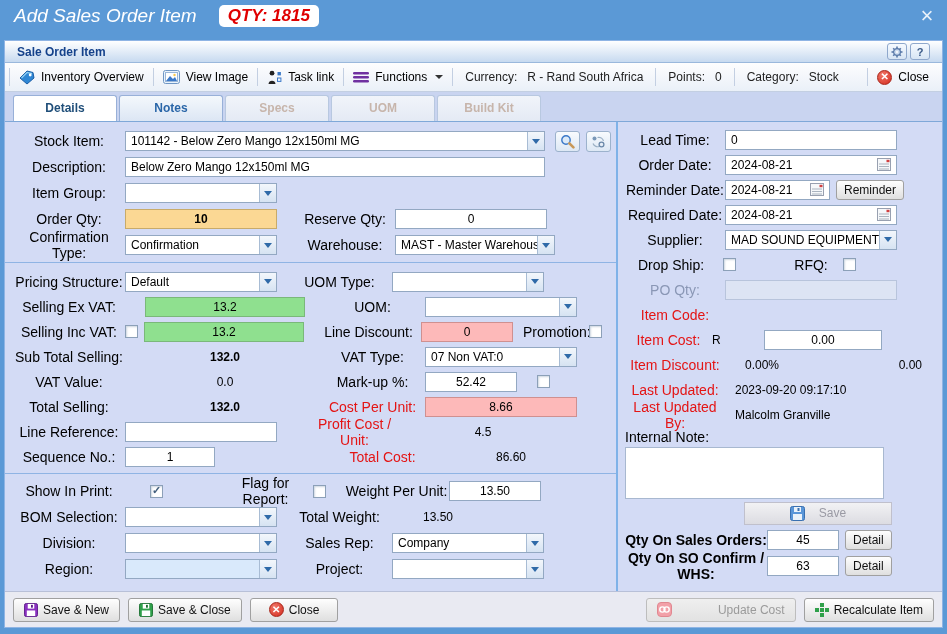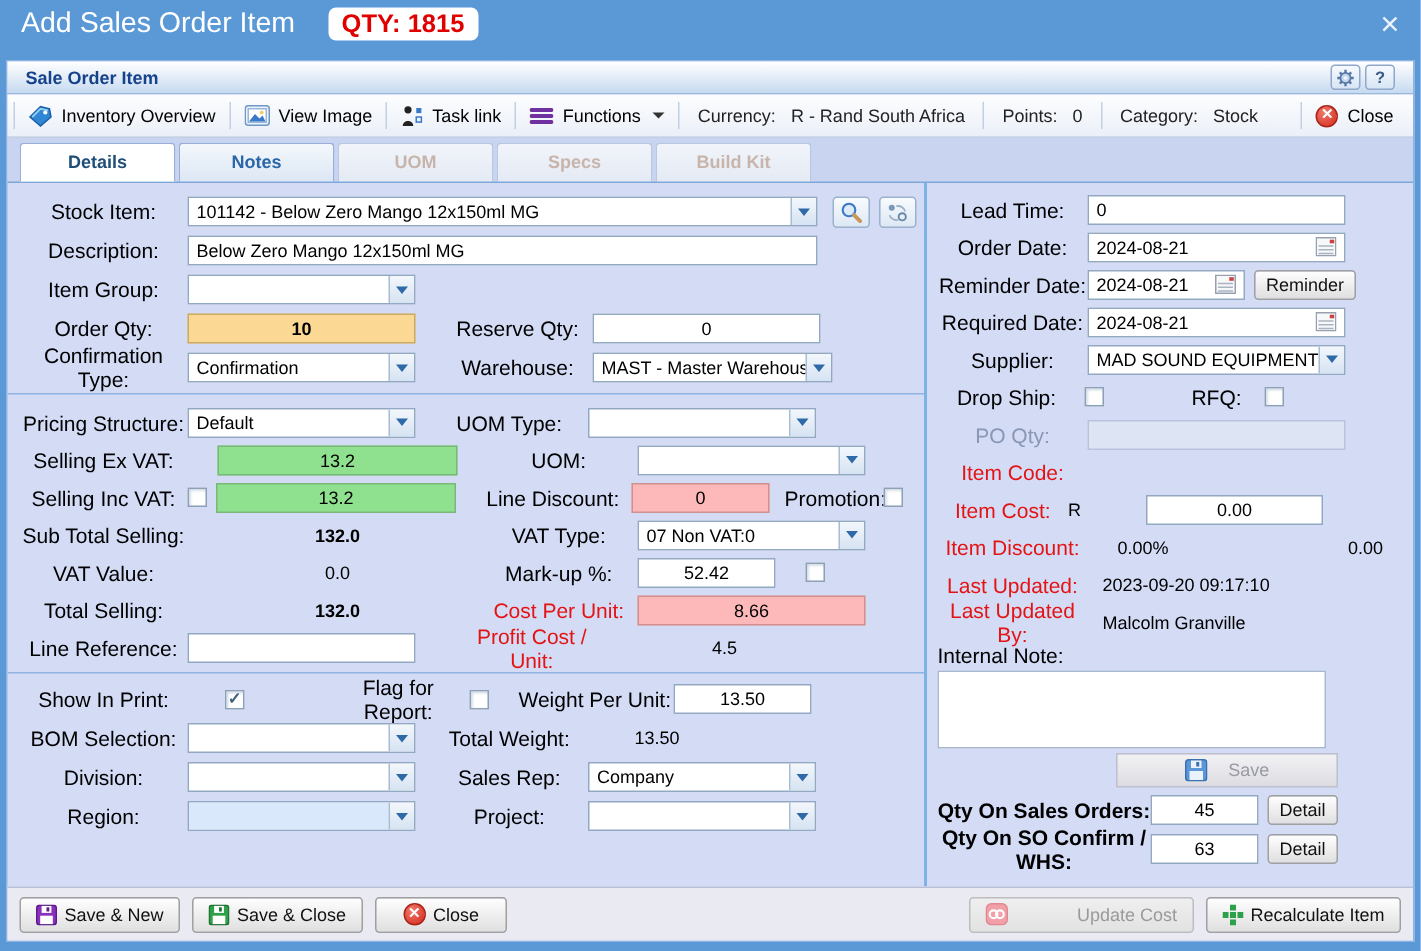--- a/index.html
+++ b/index.html
@@ -6,21 +6,21 @@
   html,body { width: 947px; height: 634px; }
   body {
     font-family: "Liberation Sans", sans-serif;
     background: #5b99d6;
     position: relative;
     overflow: hidden;
     font-size: 12px;
     color: #000;
   }
   
-  .titlebar { height: 32px; display: flex; align-items: center; padding: 5px 14px; }
+  .titlebar { height: 32px; display: flex; align-items: center; padding: 5px 14px; font-style: italic; }
   .title { color: #fff; font-size: 19px; }
   .qty-badge { margin-left: 22px; background: #fff; color: #e00000; font-weight: bold;
     font-size: 17px; padding: 1px 9px; border-radius: 5px; }
   .title-close { margin-left: auto; color: #eaf2fa; font-size: 22px; line-height: 20px; cursor: pointer; }
   
   .inner { position: absolute; left: 4px; right: 4px; top: 40px; bottom: 6px;
     background: #d3dbf5; display: flex; flex-direction: column; border: 1px solid #8fb4e4; }
   
   .phead { height: 22px; background: linear-gradient(#ffffff, #c7daf0);
     border-bottom: 1px solid #9ab8dc; display: flex; align-items: center; padding: 0 12px; }
@@ -219,22 +219,22 @@
     <div class="tb-sep"></div>
     <div class="tb-item">
       <span class="close-circle">✕</span>
       <span>Close</span>
     </div>
   </div>
 
   <div class="tabstrip">
     <div class="tab active">Details</div>
     <div class="tab">Notes</div>
+    <div class="tab disabled">Specs</div>
     <div class="tab disabled">UOM</div>
-    <div class="tab disabled">Specs</div>
     <div class="tab disabled">Build Kit</div>
   </div>
 
   <div class="bodyarea">
 
     <div class="left-panel">
 
       <div class="section">
         <div class="row">
           <span class="lbl w112">Stock Item:</span>
@@ -339,20 +339,26 @@
           <span class="lbl w112">Total Selling:</span>
           <span class="static-val bold center w160 ml20" style="justify-content:center">132.0</span>
           <span class="lbl red w105 ml15">Cost Per Unit:</span>
           <div class="field pink center w180">8.66</div>
         </div>
         <div class="row row25">
           <span class="lbl w112">Line Reference:</span>
           <div class="field w180"></div>
           <span class="lbl red w105 ml25">Profit Cost / Unit:</span>
           <span class="static-val w180" style="justify-content:center">4.5</span>
+        </div>
+        <div class="row row25">
+          <span class="lbl w112">Sequence No.:</span>
+          <div class="field center w90">1</div>
+          <span class="lbl red w105" style="margin-left:115px">Total Cost:</span>
+          <span class="static-val w180" style="justify-content:center">86.60</span>
         </div>
       </div>
 
       <div class="section" style="padding-top:4px">
         <div class="row">
           <span class="lbl w112">Show In Print:</span>
           <span class="cb ml25" data-checked="true"></span>
           <span class="lbl w95 ml55">Flag for Report:</span>
           <span class="cb" data-checked="false"></span>
           <span class="lbl w105 ml18">Weight Per Unit:</span>

